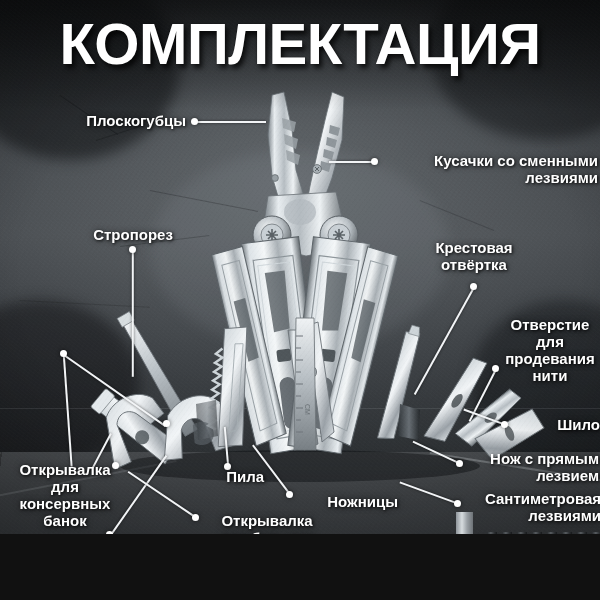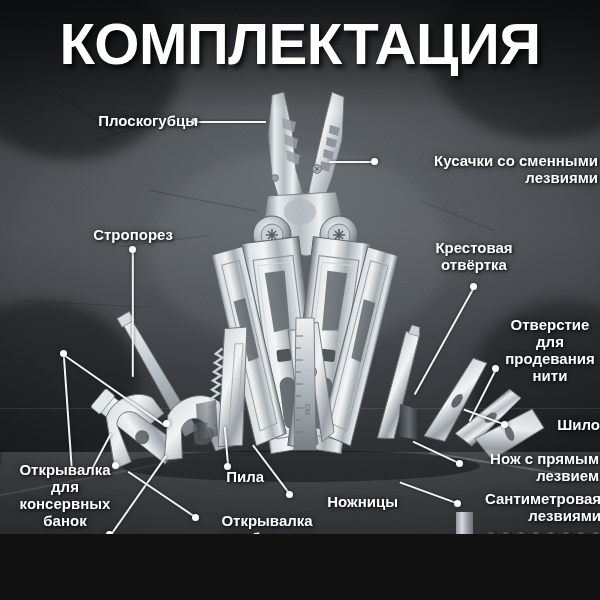--- a/index.html
+++ b/index.html
@@ -324,21 +324,21 @@
 
   <div class="leader" style="left:228px;top:466px;width:40px;transform:rotate(-95deg);"></div>
   <div class="dot" style="left:224px;top:463px;"></div>
 
   <div class="leader" style="left:196px;top:517px;width:82px;transform:rotate(-146deg);"></div>
   <div class="dot" style="left:192px;top:514px;"></div>
 
   <div class="leader" style="left:290px;top:494px;width:62px;transform:rotate(-127deg);"></div>
   <div class="dot" style="left:286px;top:491px;"></div>
 
-  <div class="lbl r" style="left:0px;top:112px;width:186px;margin-left:12px;">Плоскогубцы</div>
+  <div class="lbl r" style="left:0px;top:112px;width:186px;">Плоскогубцы</div>
   <div class="lbl l" style="left:382px;top:152px;width:216px;">Кусачки со сменными
 лезвиями</div>
   <div class="lbl c" style="left:408px;top:239px;width:132px;">Крестовая
 отвёртка</div>
   <div class="lbl c" style="left:74px;top:226px;width:118px;">Стропорез</div>
   <div class="lbl c" style="left:490px;top:316px;width:120px;">Отверстие
 для
 продевания
 нити</div>
   <div class="lbl l" style="left:552px;top:416px;width:48px;">Шило</div>

